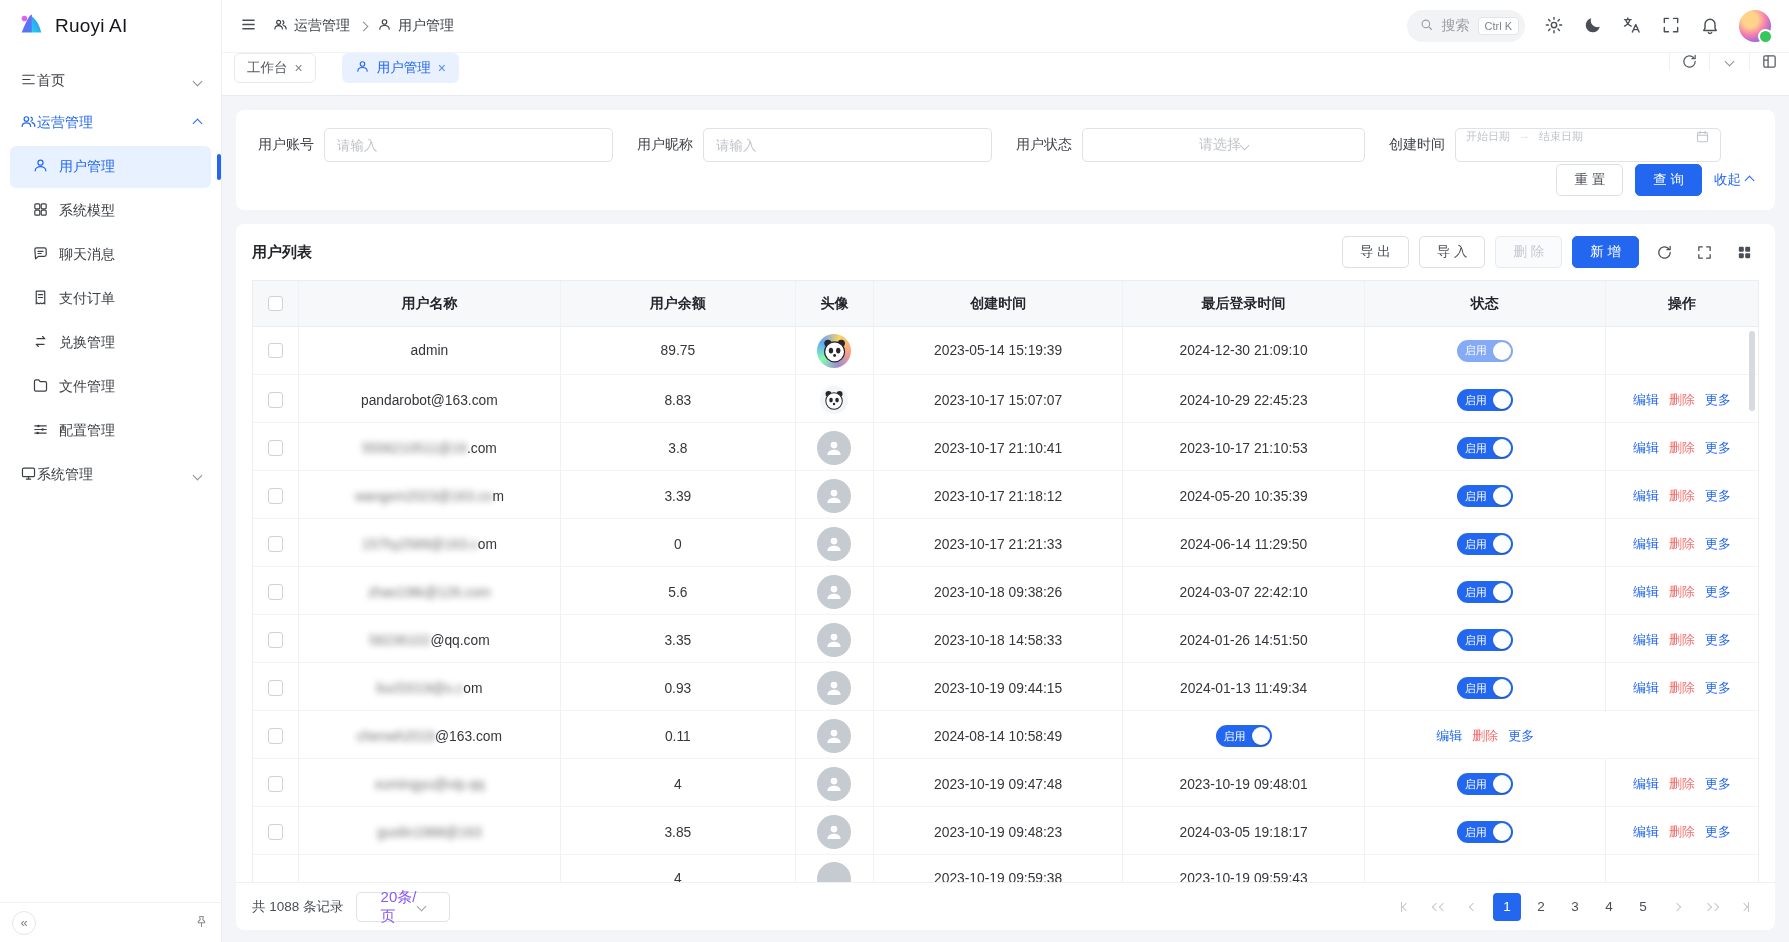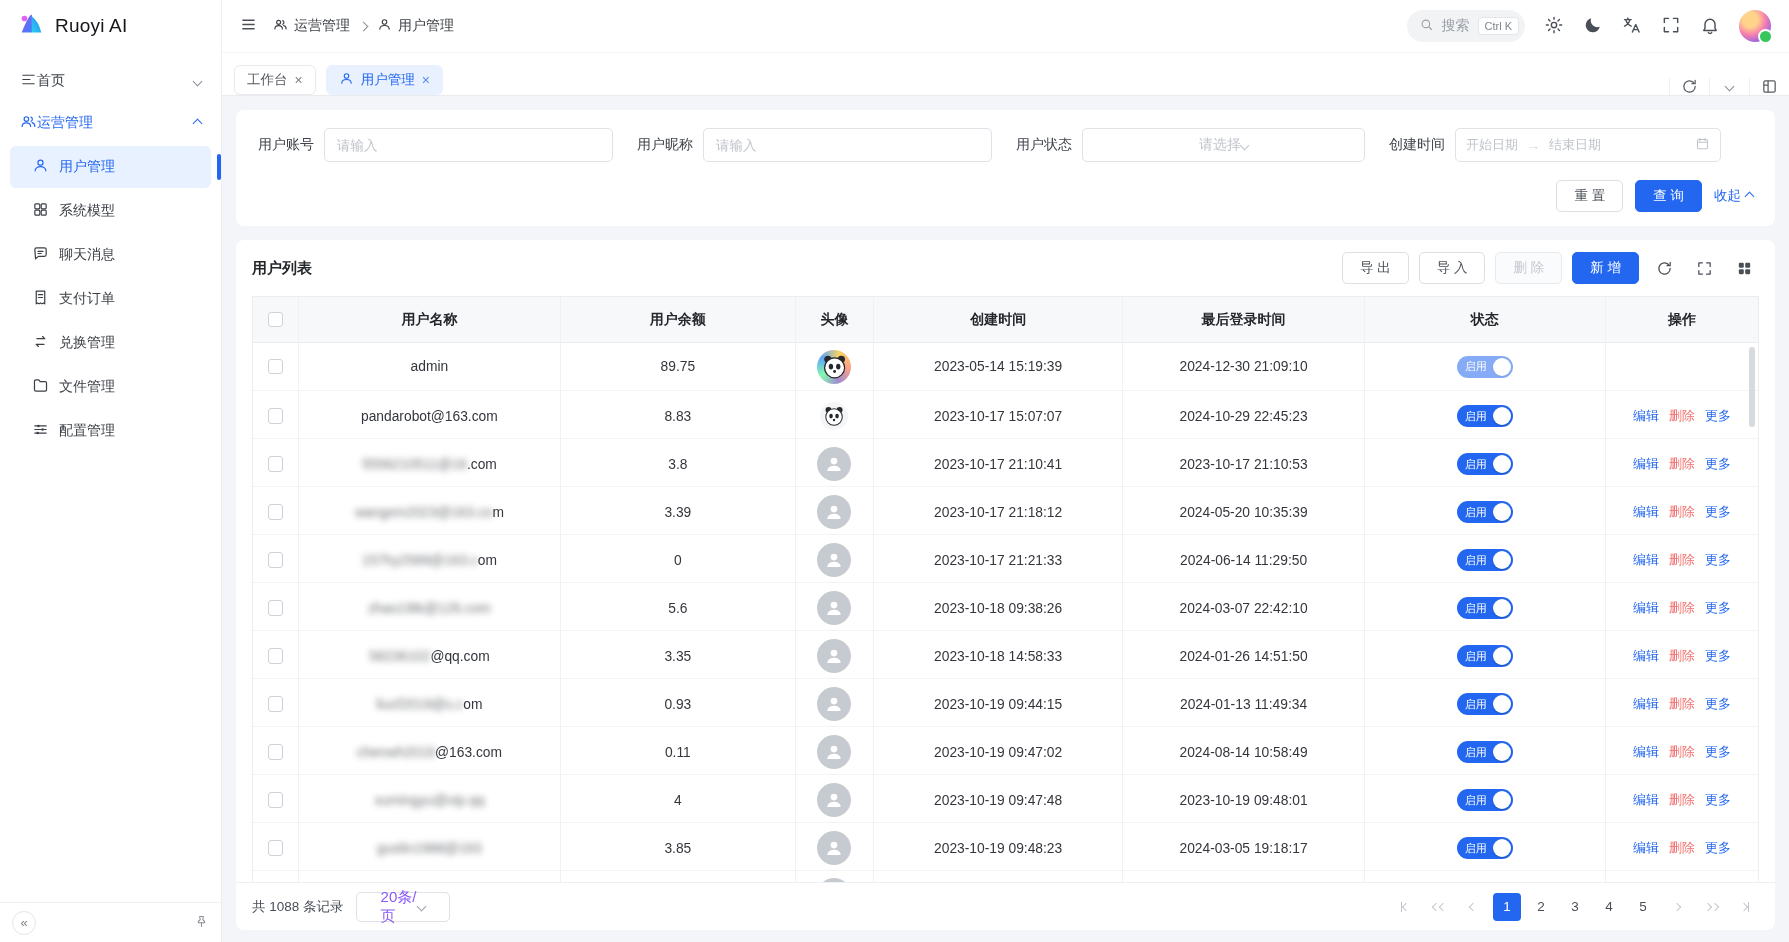--- a/index.html
+++ b/index.html
@@ -34,44 +34,44 @@
   .topbar{height:52px;background:#fff;display:flex;align-items:center;padding:0 18px;gap:16px;flex:none}
   .breadcrumb{display:flex;align-items:center;gap:10px;color:#3b3f45}
   .bc-item{display:flex;align-items:center;gap:6px}
   .topbar-right{margin-left:auto;display:flex;align-items:center;gap:19px;color:#4a4f57}
   .searchbox{display:flex;align-items:center;gap:8px;background:#f2f3f5;border-radius:17px;height:32px;padding:0 6px 0 12px;color:#9aa0a8;cursor:pointer}
   .kbd{background:#fff;border:1px solid #e3e5e8;border-radius:4px;font-size:11px;padding:2px 6px;color:#80858d}
   .top-ic{width:20px;height:20px;cursor:pointer;color:#4a4f57}
   .avatar-top{width:32px;height:32px;border-radius:50%;background:radial-gradient(circle at 35% 30%,#ffd38a 0 25%,#f77fae 50%,#7b5cf0 85%);position:relative;cursor:pointer;flex:none}
   .avatar-top::after{content:"";position:absolute;right:-2px;bottom:-2px;width:11px;height:11px;border-radius:50%;background:#35c759;border:2px solid #fff}
 
-  .tabbar{height:44px;background:#fff;border-top:1px solid #f2f3f5;border-bottom:1px solid #e9ebee;display:flex;align-items:flex-end;padding:0 0 0 12px;gap:10px;flex:none}
+  .tabbar{height:44px;background:#fff;border-top:1px solid #f2f3f5;border-bottom:1px solid #e9ebee;display:flex;align-items:flex-start;padding:0 0 0 12px;gap:26px;flex:none}
   .tab{display:flex;align-items:center;gap:7px;height:30px;padding:0 12px;border-radius:6px;border:1px solid #e7e9ec;color:#54585f;font-size:13.5px;cursor:pointer}
   .tab.active{background:#e9f1ff;border-color:transparent;color:var(--primary)}
   .tab .x{font-size:14px;opacity:.75;line-height:1}
   .tab-tools{margin-left:auto;display:flex;align-items:stretch;color:#5a5f66}
   .tab-tool{width:40px;display:flex;align-items:center;justify-content:center;border-left:1px solid #eef0f2;cursor:pointer}
 
   .content{flex:1;padding:14px 14px 12px;display:flex;flex-direction:column;gap:14px;min-height:0}
   .card{background:#fff;border-radius:8px}
 
   
   .filter-card{padding:18px 22px 14px;flex:none}
   .filter-row{display:flex;align-items:center;gap:24px}
   .fgroup{display:flex;align-items:center;gap:10px}
   .fgroup label{color:#3f434a;white-space:nowrap}
   .f-input{height:34px;border:1px solid #dfe2e6;border-radius:5px;padding:0 12px;font-size:13.5px;color:#333;background:#fff;outline:none}
   .f-input::placeholder{color:#c0c4cb}
   .w1{width:289px}
   .select{display:flex;align-items:center;justify-content:center;height:34px;border:1px solid #dfe2e6;border-radius:5px;padding:0 12px;color:#c0c4cb;background:#fff;cursor:pointer}
   .select .chev{color:#c0c4cb}
-  .daterange{display:flex;align-items:center;gap:9px;height:34px;border:1px solid #dfe2e6;border-radius:5px;padding:0 10px;color:#c0c4cb;background:#fff;font-size:13px;cursor:pointer}
+  .daterange{display:flex;gap:9px;height:34px;border:1px solid #dfe2e6;border-radius:5px;padding:0 10px;color:#c0c4cb;background:#fff;font-size:11px;cursor:pointer}
   .daterange .arrow{color:#d4d7db}
   .daterange .cal{margin-left:auto;color:#c0c4cb}
-  .filter-actions{display:flex;justify-content:flex-end;gap:12px;margin-top:18px}
+  .filter-actions{display:flex;justify-content:flex-end;gap:12px;margin-top:2px}
   .btn{height:32px;padding:0 17px;border-radius:5px;border:1px solid #dcdfe4;background:#fff;color:#4a4f57;font-size:13.5px;cursor:pointer;white-space:nowrap}
   .btn.primary{background:var(--primary);border-color:var(--primary);color:#fff}
   .btn.disabled{color:#c3c7cd;background:#fafbfc;border-color:#e8eaee;cursor:default}
   .collapse-link{color:var(--primary);display:flex;align-items:center;gap:5px;font-size:13.5px;cursor:pointer}
 
   
   .table-card{flex:1;display:flex;flex-direction:column;min-height:0;position:relative}
   .list-head{display:flex;align-items:center;justify-content:space-between;padding:12px 16px;flex:none}
   .list-title{font-size:15px;font-weight:600;color:#23262b}
   .tools{display:flex;align-items:center;gap:10px;color:#4a4f57}
@@ -205,20 +205,28 @@
             <span><svg class="ic" viewBox="0 0 24 24" fill="none" stroke="currentColor" stroke-width="1.7" stroke-linecap="round" stroke-linejoin="round">
                 <path d="M4 7h16M4 12h16M4 17h16"></path>
                 <circle cx="9" cy="7" r="1.7" fill="currentColor" stroke="none"></circle>
                 <circle cx="15" cy="12" r="1.7" fill="currentColor" stroke="none"></circle>
                 <circle cx="8" cy="17" r="1.7" fill="currentColor" stroke="none"></circle>
               </svg></span>
             <span>配置管理</span>
           </div>
         </div>
 
+      <div class="menu-item">
+        <span><svg class="ic" viewBox="0 0 24 24" fill="none" stroke="currentColor" stroke-width="1.7" stroke-linecap="round" stroke-linejoin="round">
+              <rect x="3.5" y="4.5" width="17" height="12" rx="1.8"></rect>
+              <path d="M9 20h6M12 16.5V20"></path>
+            </svg></span>
+        <span class="mi-label">系统管理</span>
+        <span class="chev"></span>
+      </div>
     </nav>
 
     <div class="sidebar-foot">
       <button class="collapse-btn">«</button>
       <span><svg class="ic sm" viewBox="0 0 24 24" fill="none" stroke="currentColor" stroke-width="1.7" stroke-linecap="round" stroke-linejoin="round">
             <path d="M9 4h6l-1 5 3 3v2H7v-2l3-3z"></path>
             <path d="M12 14v6"></path>
           </svg></span>
     </div>
   </aside>
@@ -655,21 +663,20 @@
                 </div>
                 <div class="cell">0.11</div>
                 <div class="cell">
                   <span class="avatar generic">
                     <svg viewBox="0 0 24 24" fill="currentColor">
                       <circle cx="12" cy="8.5" r="4"></circle>
                       <path d="M4 20.5c0-4.4 4-6.5 8-6.5s8 2.1 8 6.5z"></path>
                     </svg>
                   </span>
                 </div>
-                <div class="cell">2023-10-19 09:47:02</div>
                 <div class="cell">2024-08-14 10:58:49</div>
                 <div class="cell">
                   <span class="toggle">
                     <span class="t-txt">启用</span>
                     <span class="knob"></span>
                   </span>
                 </div>
                 <div class="cell">
                   <a class="lnk">编辑</a>
                   <a class="lnk danger">删除</a>

